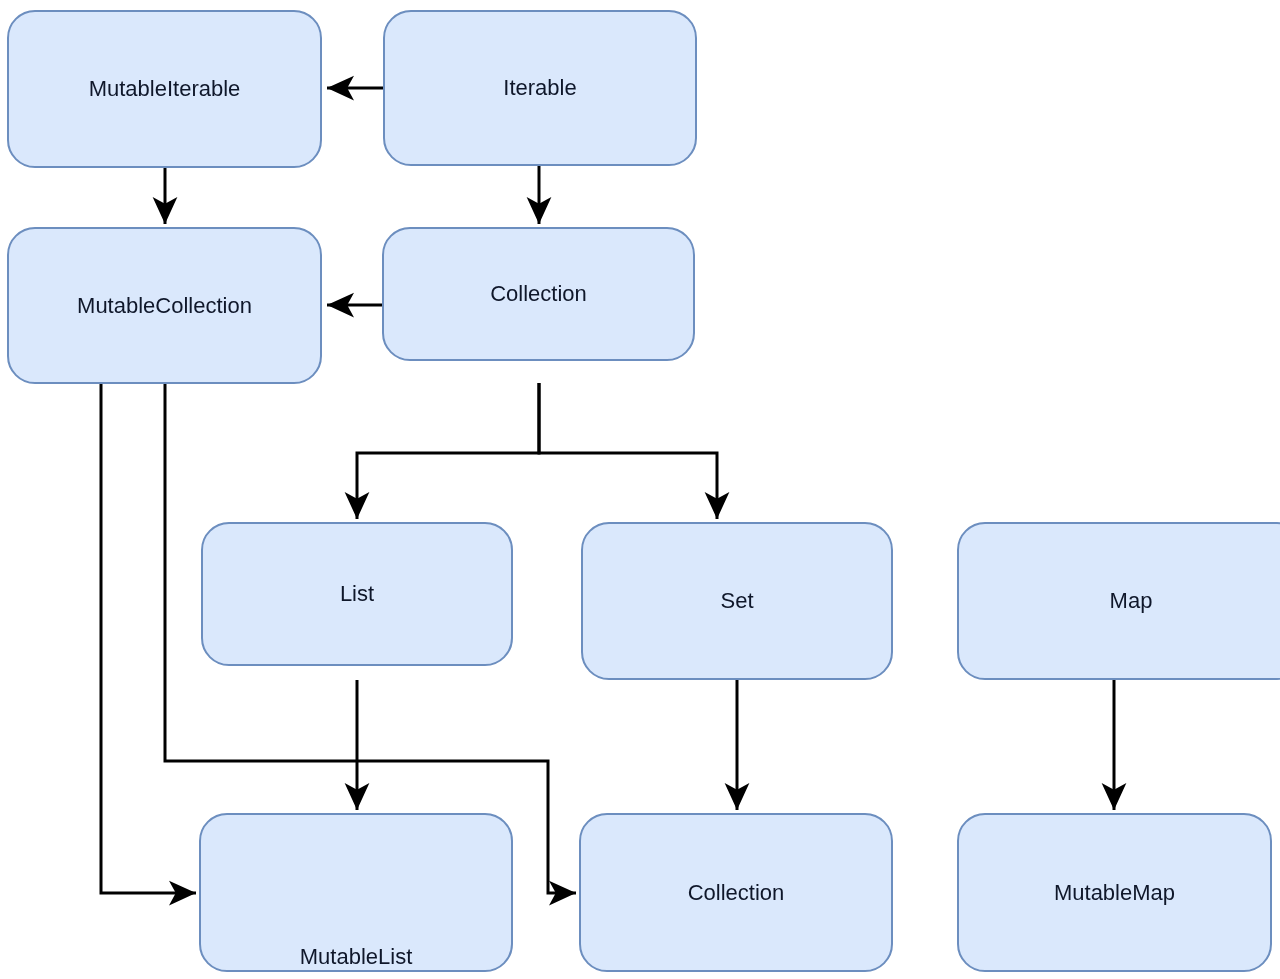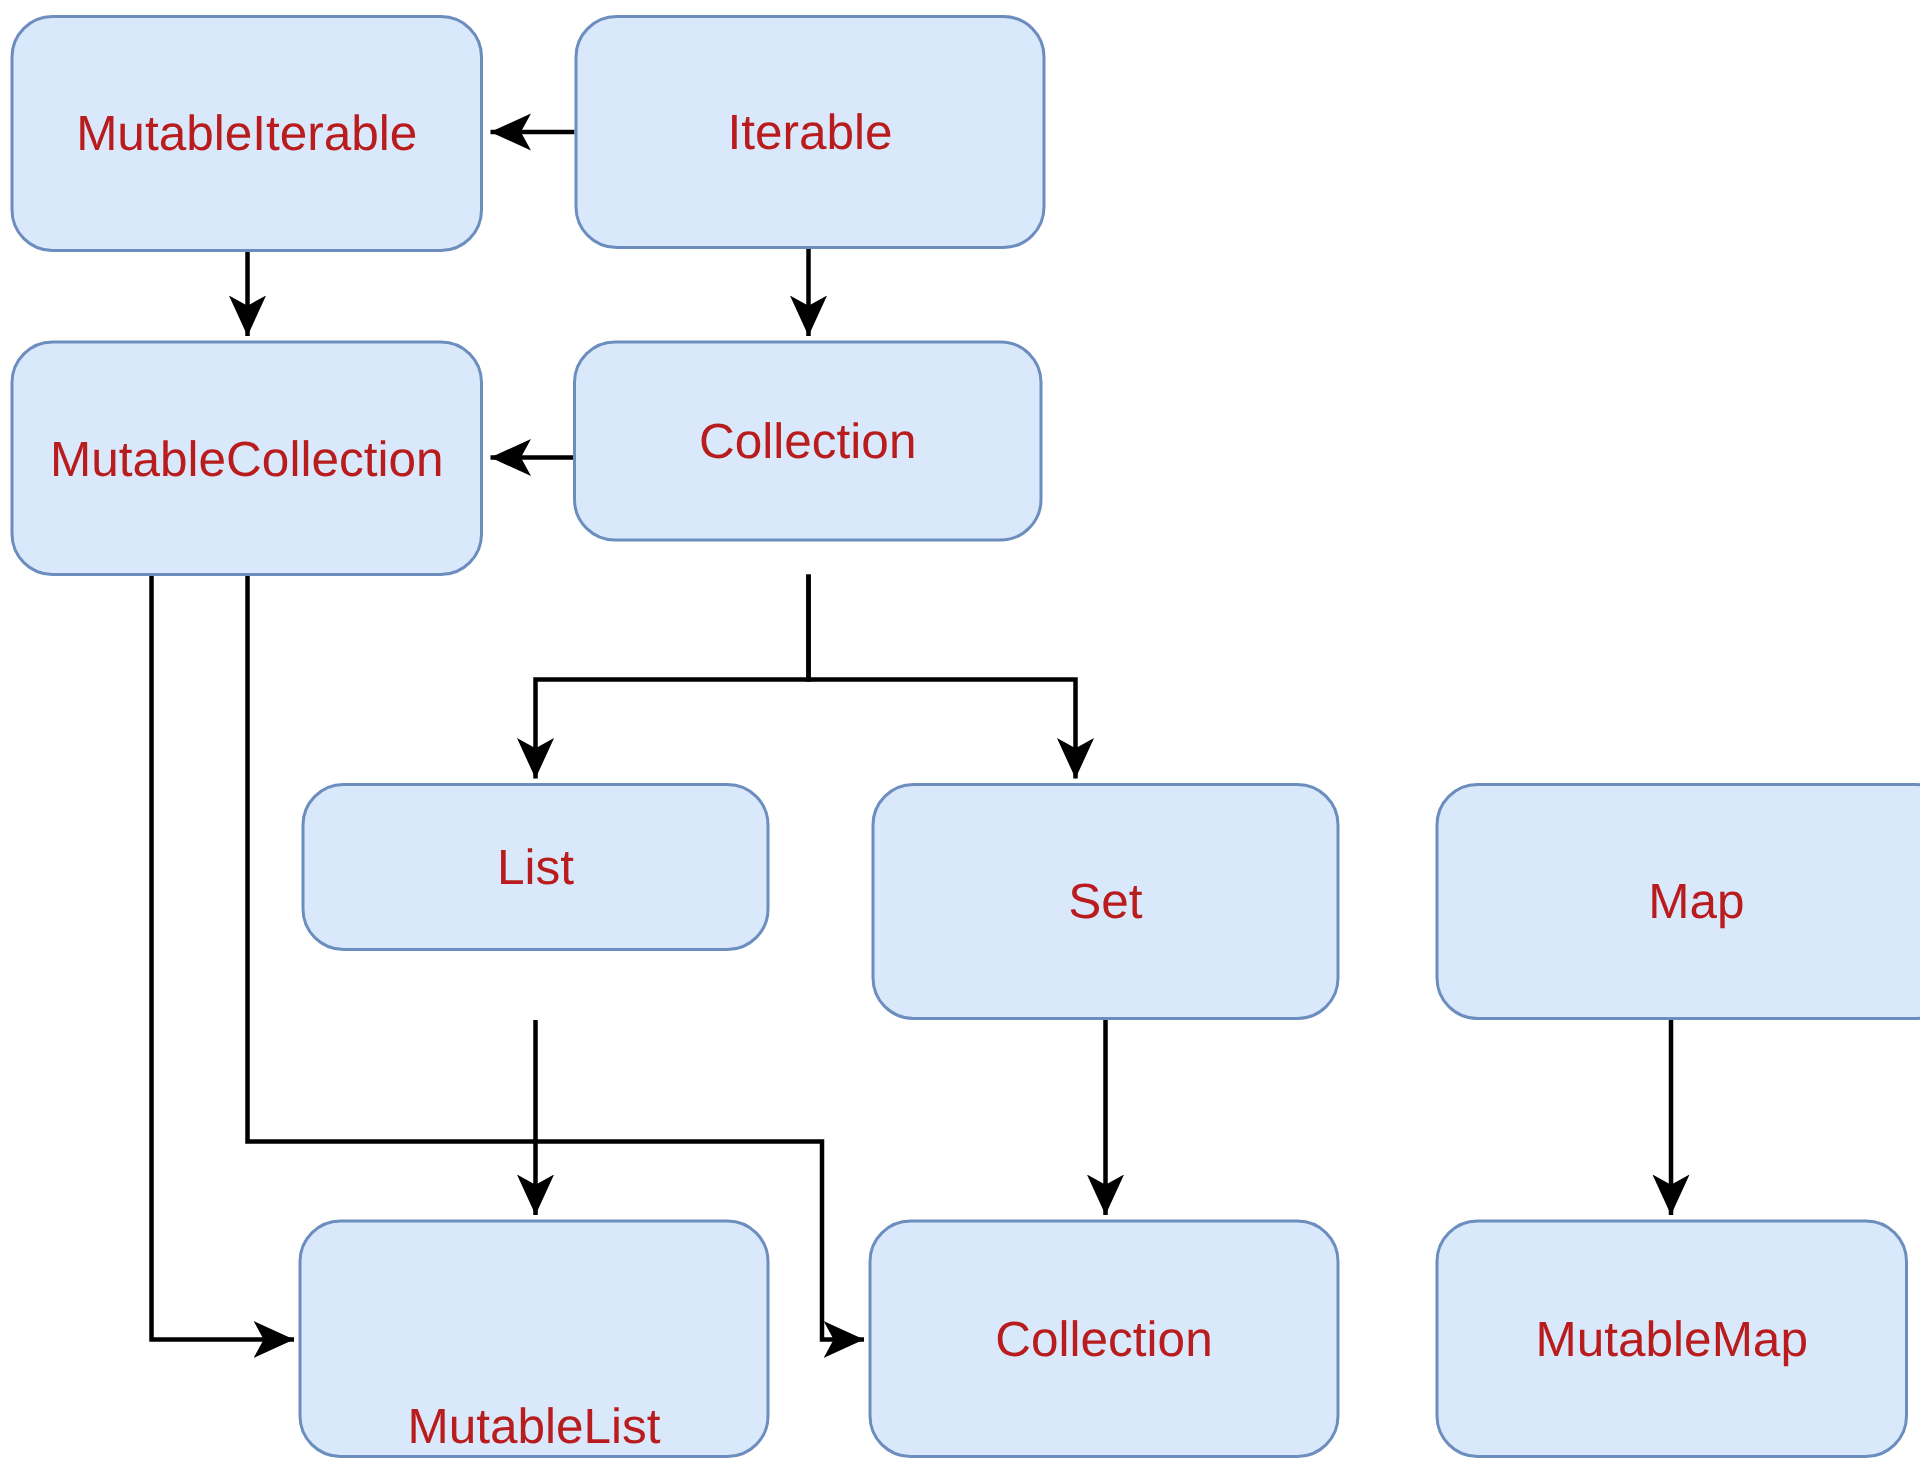--- a/index.html
+++ b/index.html
@@ -27,34 +27,34 @@
     fill: none;
     stroke: #000000;
     stroke-width: 3;
   }
   .node {
     position: absolute;
     box-sizing: border-box;
     background: #dae8fc;
     border: 2.5px solid #6c8ebf;
     border-radius: 28px;
-    color: #b91c1c;
-    font-size: 33px;
+    color: #0f172a;
+    font-size: 22px;
     display: flex;
     align-items: center;
     justify-content: center;
     text-align: center;
     white-space: nowrap;
   }
   
   .n-mutable-iterable  { left: 7px;   top: 10px;  width: 315px; height: 158px; }
   .n-iterable          { left: 383px; top: 10px;  width: 314px; height: 156px; }
   .n-mutable-collection{ left: 7px;   top: 227px; width: 315px; height: 157px; }
   .n-collection        { left: 382px; top: 227px; width: 313px; height: 134px; }
-  .n-list              { left: 201px; top: 522px; width: 312px; height: 112px; }
+  .n-list              { left: 201px; top: 522px; width: 312px; height: 144px; }
   .n-set               { left: 581px; top: 522px; width: 312px; height: 158px; }
   .n-map               { left: 957px; top: 522px; width: 348px; height: 158px; }
   .n-mutable-list      { left: 199px; top: 813px; width: 314px; height: 159px; align-items: flex-end; }
   .n-mutable-set       { left: 579px; top: 813px; width: 314px; height: 159px; }
   .n-mutable-map       { left: 957px; top: 813px; width: 315px; height: 159px; }
 </style>
 </head>
 <body>
 
 <div id="canvas">

